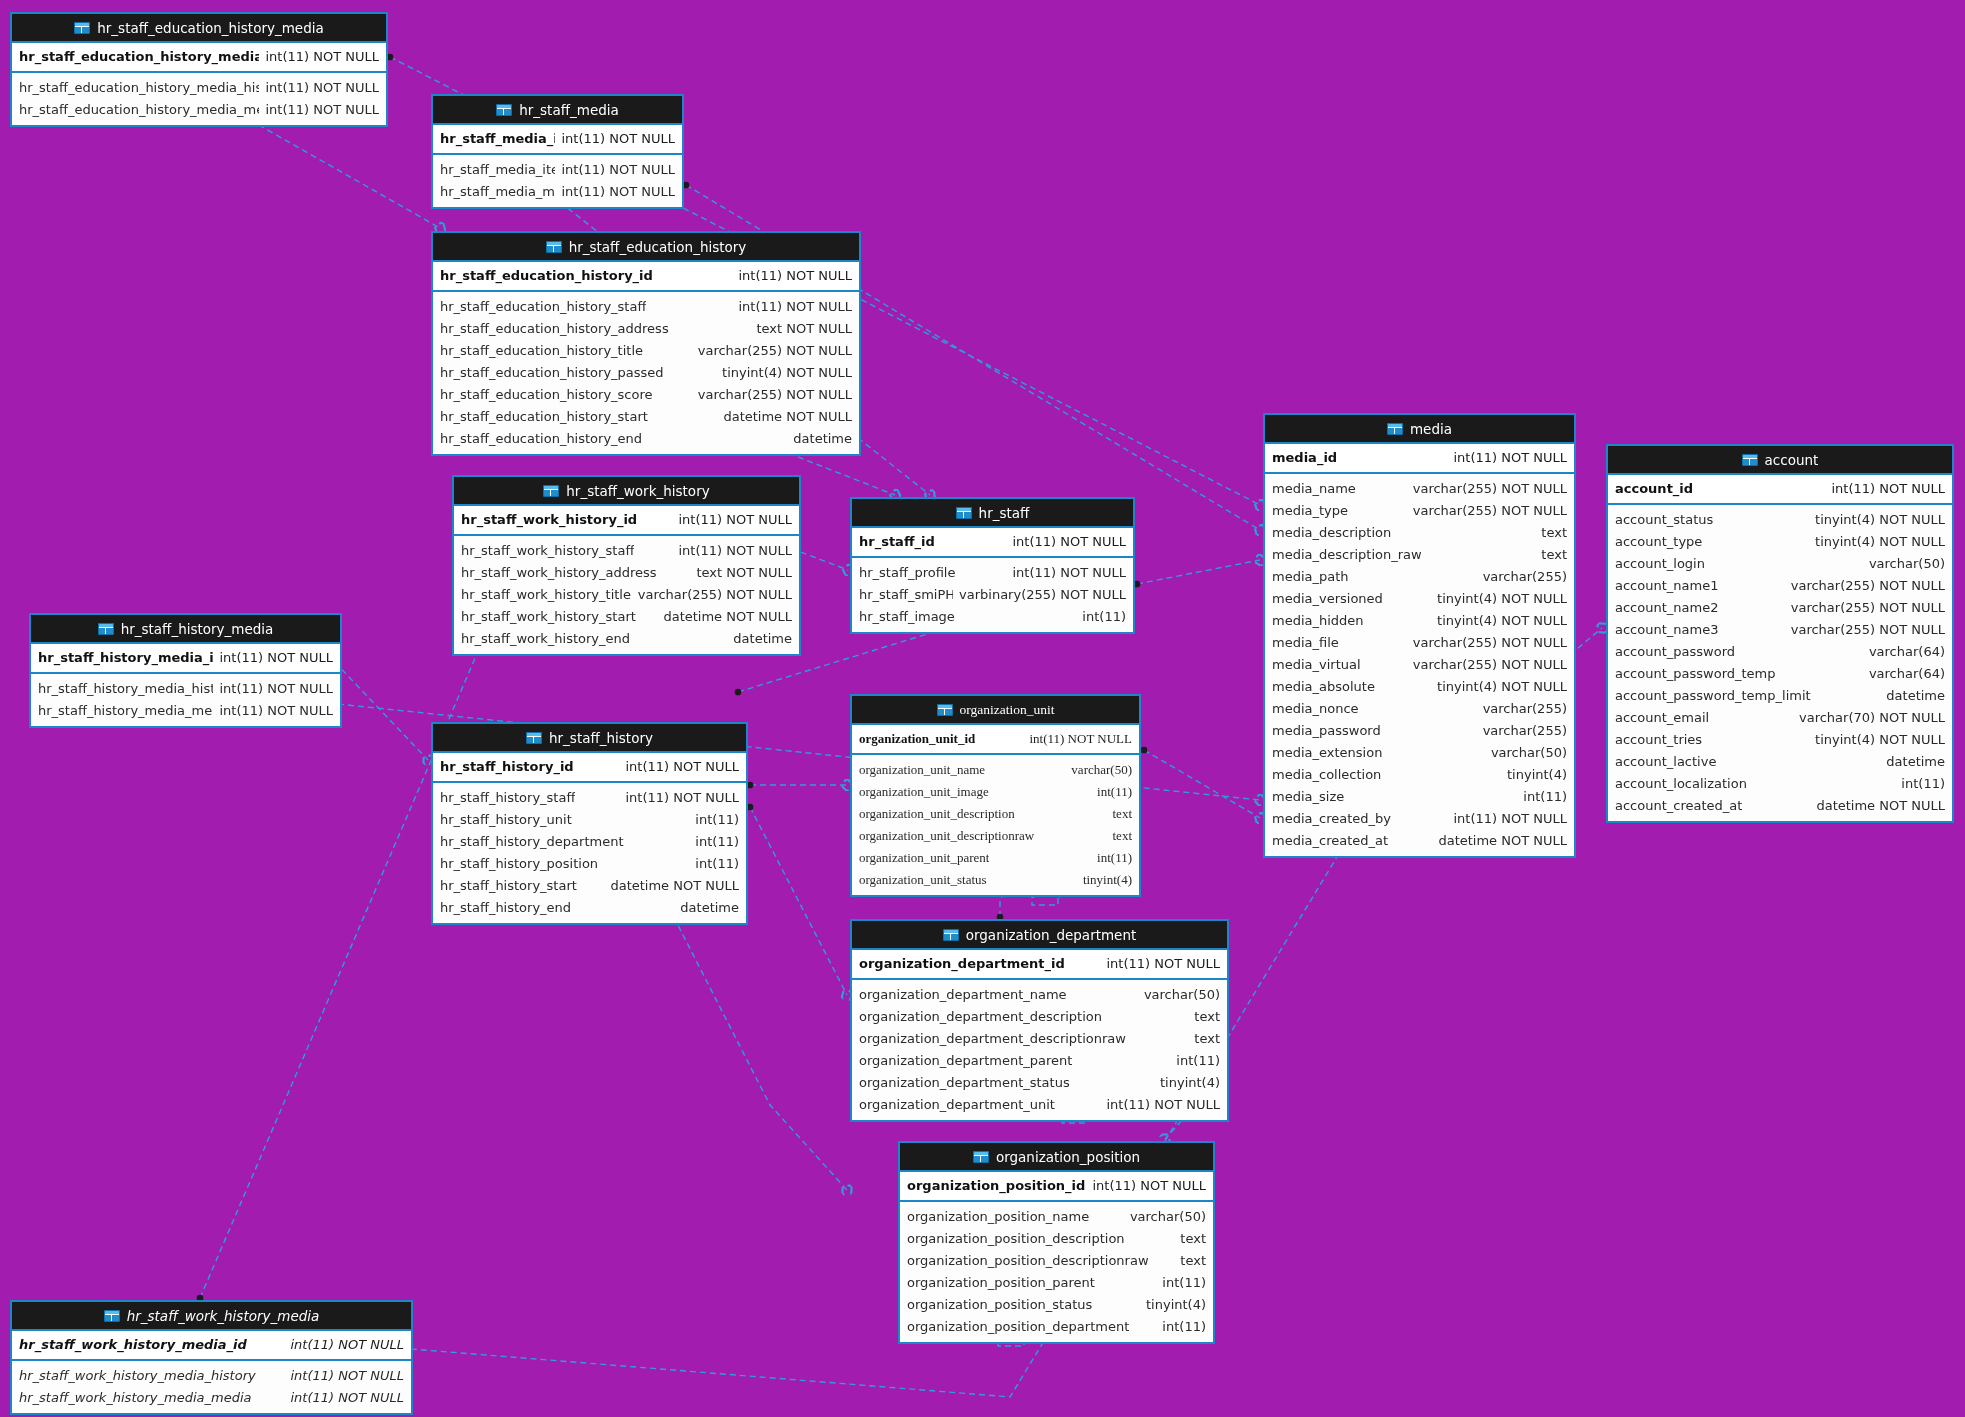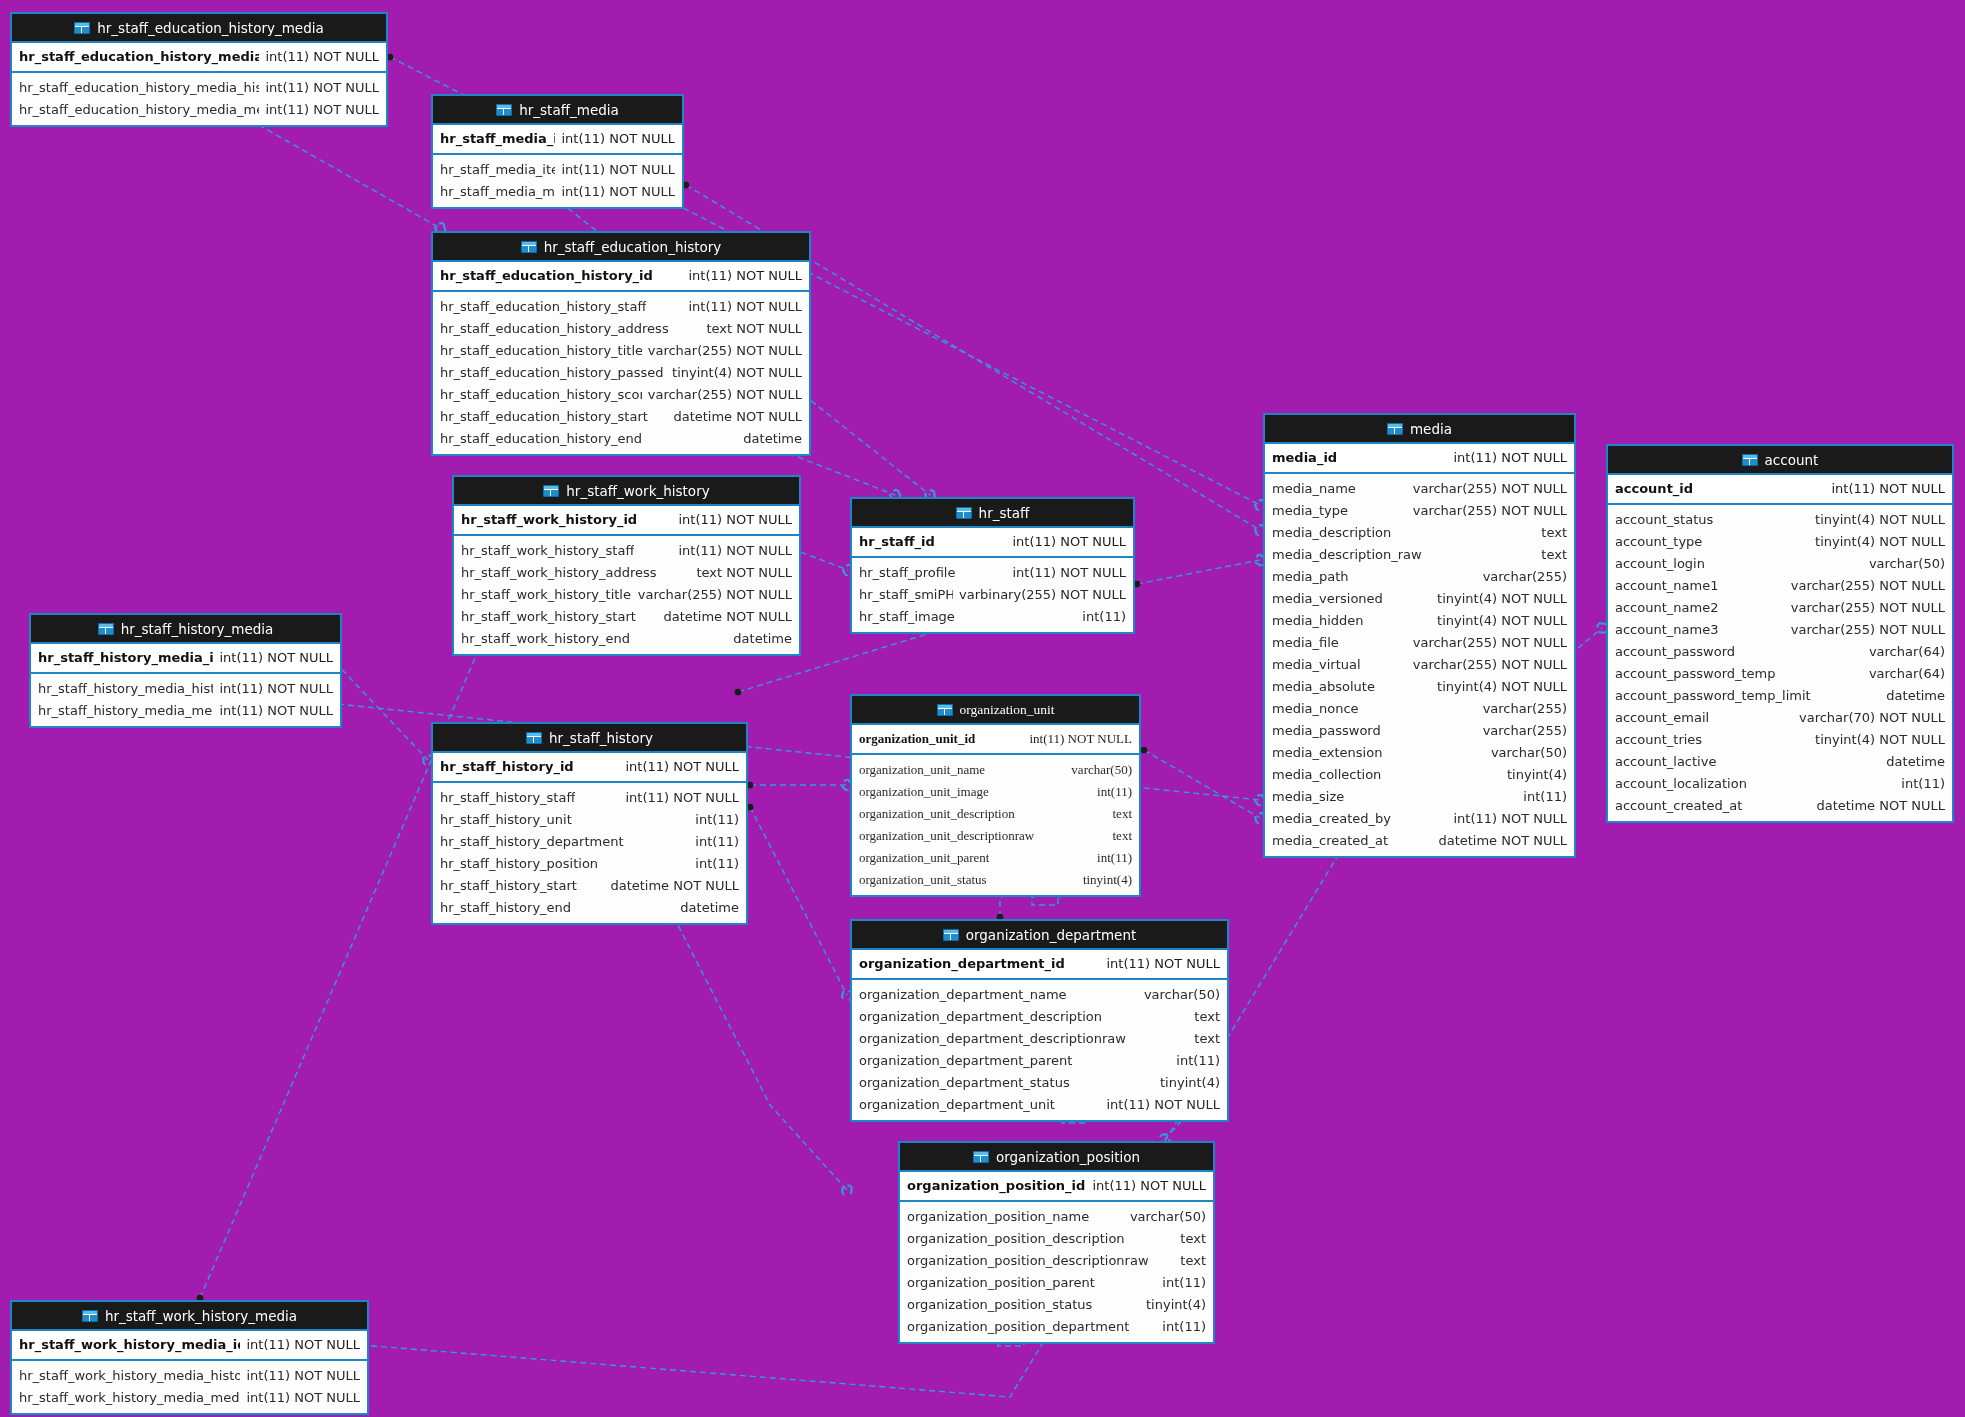--- a/index.html
+++ b/index.html
@@ -109,21 +109,21 @@
         <div class="f-row">
           <span class="fname">hr_staff_media_item</span>
           <span class="ftype">int(11) NOT NULL</span>
         </div>
         <div class="f-row">
           <span class="fname">hr_staff_media_media</span>
           <span class="ftype">int(11) NOT NULL</span>
         </div>
       </div>
     </div>
-  <div class="tbl" style="left:431px;top:231px;width:380px;">
+  <div class="tbl" style="left:431px;top:231px;width:430px;">
       <div class="tbl-h">
         <span class="tbl-icon"></span>
         <span>hr_staff_education_history</span>
       </div>
       <div class="pk-row">
         <span class="fname">hr_staff_education_history_id</span>
         <span class="ftype">int(11) NOT NULL</span>
       </div>
       <div class="tbl-b">
         <div class="f-row">
@@ -517,21 +517,21 @@
         <div class="f-row">
           <span class="fname">account_localization</span>
           <span class="ftype">int(11)</span>
         </div>
         <div class="f-row">
           <span class="fname">account_created_at</span>
           <span class="ftype">datetime NOT NULL</span>
         </div>
       </div>
     </div>
-  <div class="tbl" style="left:10px;top:1300px;width:359px;">
+  <div class="tbl" style="left:10px;top:1300px;width:403px;font-style:italic;">
       <div class="tbl-h">
         <span class="tbl-icon"></span>
         <span>hr_staff_work_history_media</span>
       </div>
       <div class="pk-row">
         <span class="fname">hr_staff_work_history_media_id</span>
         <span class="ftype">int(11) NOT NULL</span>
       </div>
       <div class="tbl-b">
         <div class="f-row">

